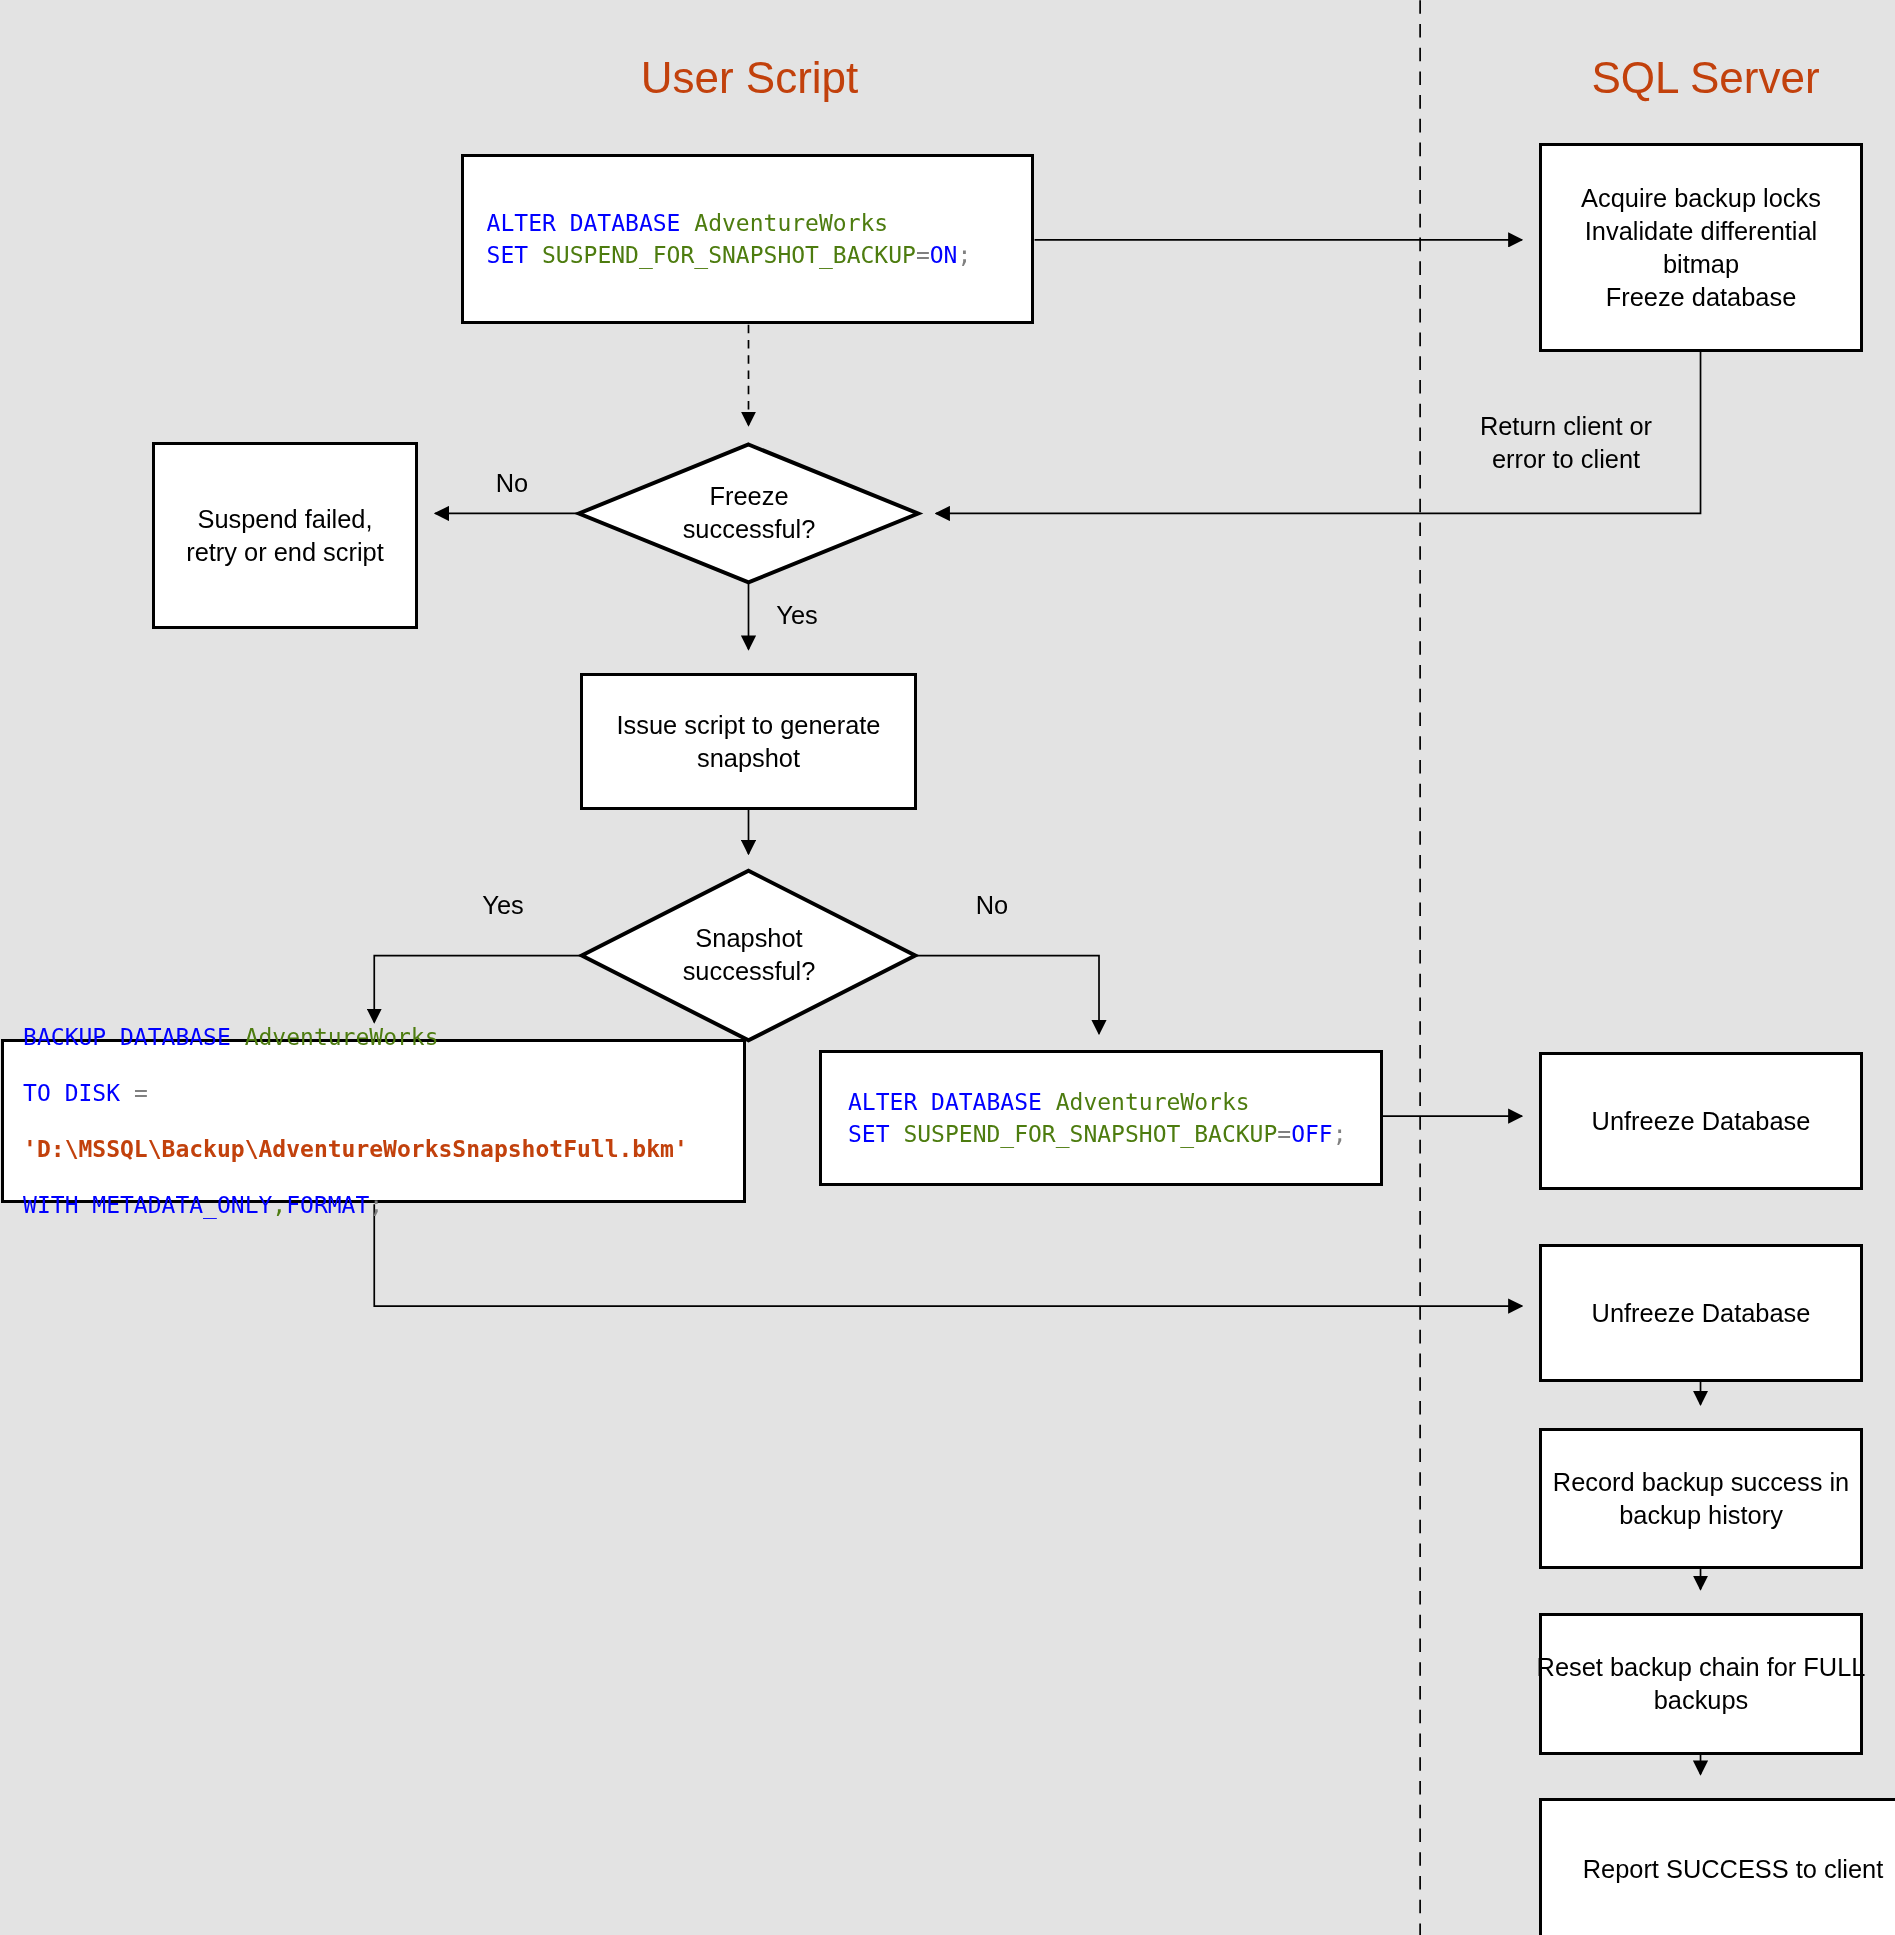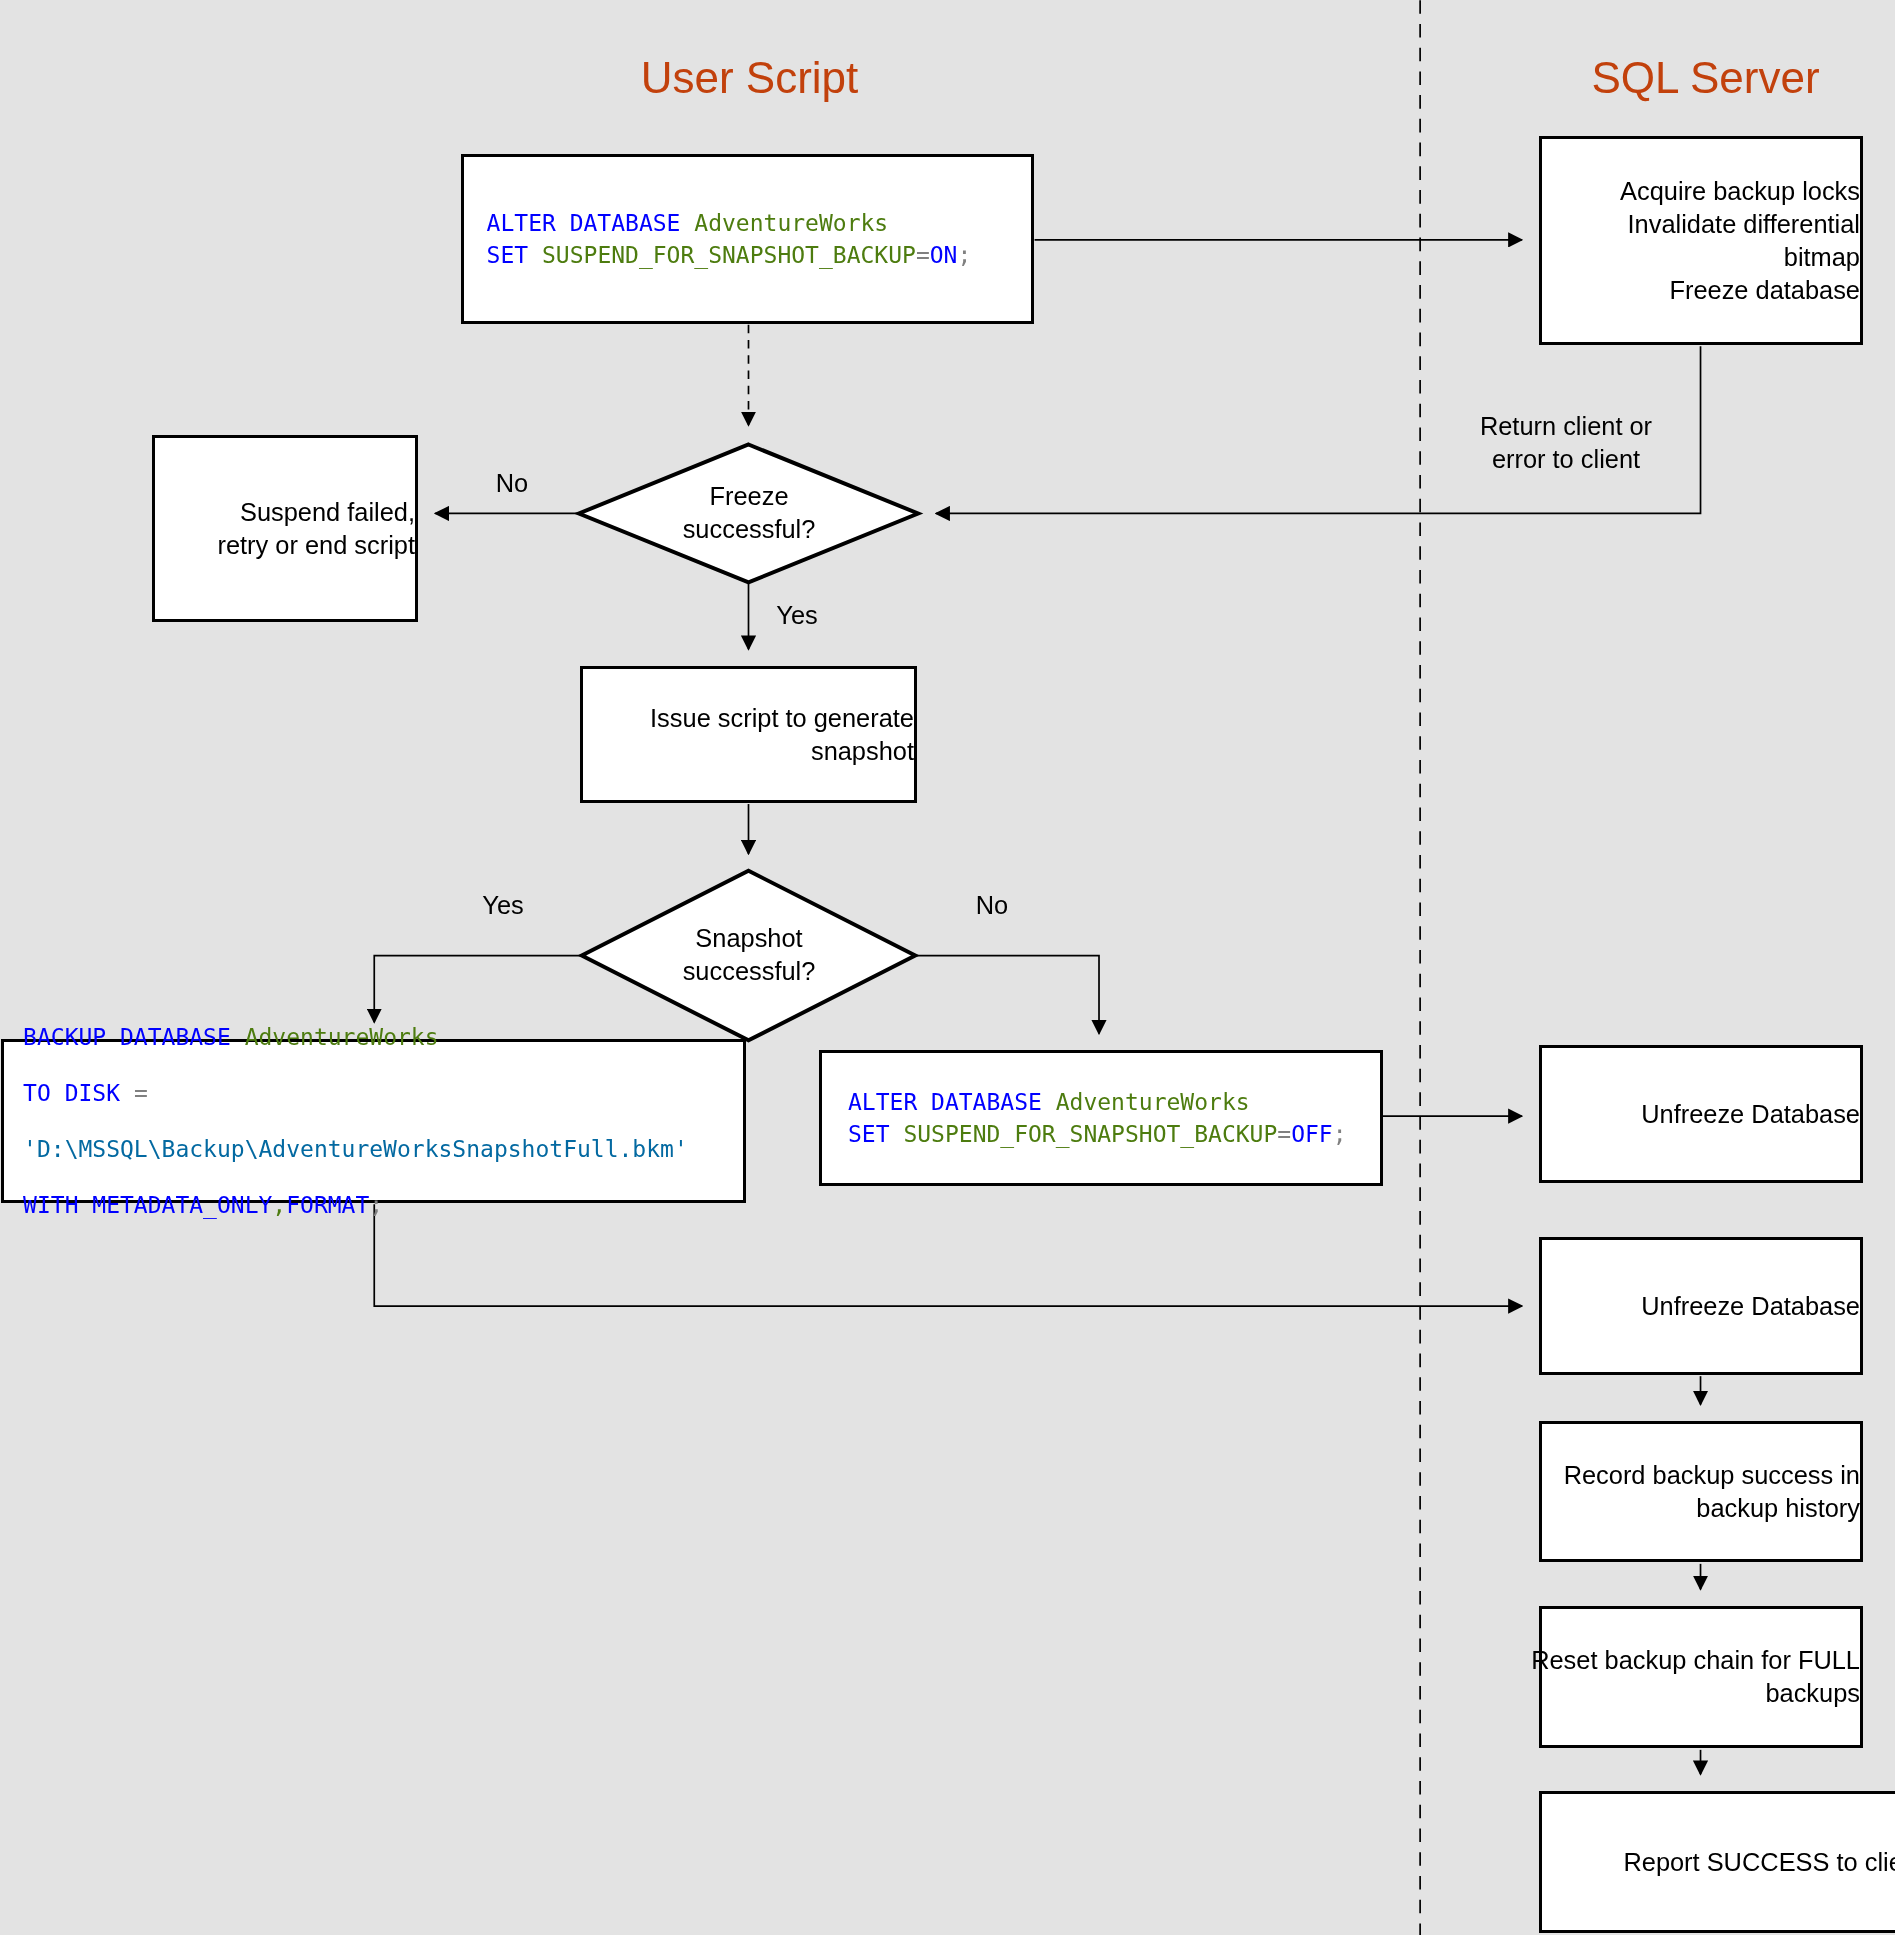--- a/index.html
+++ b/index.html
@@ -23,38 +23,38 @@
   }
   .node{
     position:absolute;
     background:#ffffff;
     border:3.4px solid #000;
     box-sizing:border-box;
     display:flex;
     flex-direction:column;
     justify-content:center;
   }
-  .node.label-node{align-items:flex-end;}
+  .node.label-node{align-items:center;margin-top:7px;}
   .lbl{
     font-size:25.4px;
     line-height:33px;
     text-align:center;
     white-space:nowrap;
   }
   .codebox{align-items:flex-start;}
   .code-line{
     font-family:"DejaVu Sans Mono", monospace;
     font-size:23px;
     line-height:32px;
     white-space:pre;
   }
   .kw{color:#0000ff;}
   .idf{color:#4d7c0f;}
   .op{color:#808080;}
-  .str{color:#0369a1;}
+  .str{color:#c2410c;font-weight:bold;}
   .floating-label{
     position:absolute;
     font-size:25.4px;
     line-height:33px;
     text-align:center;
     white-space:nowrap;
   }
   .diamond-label{
     position:absolute;
     font-size:25.4px;

